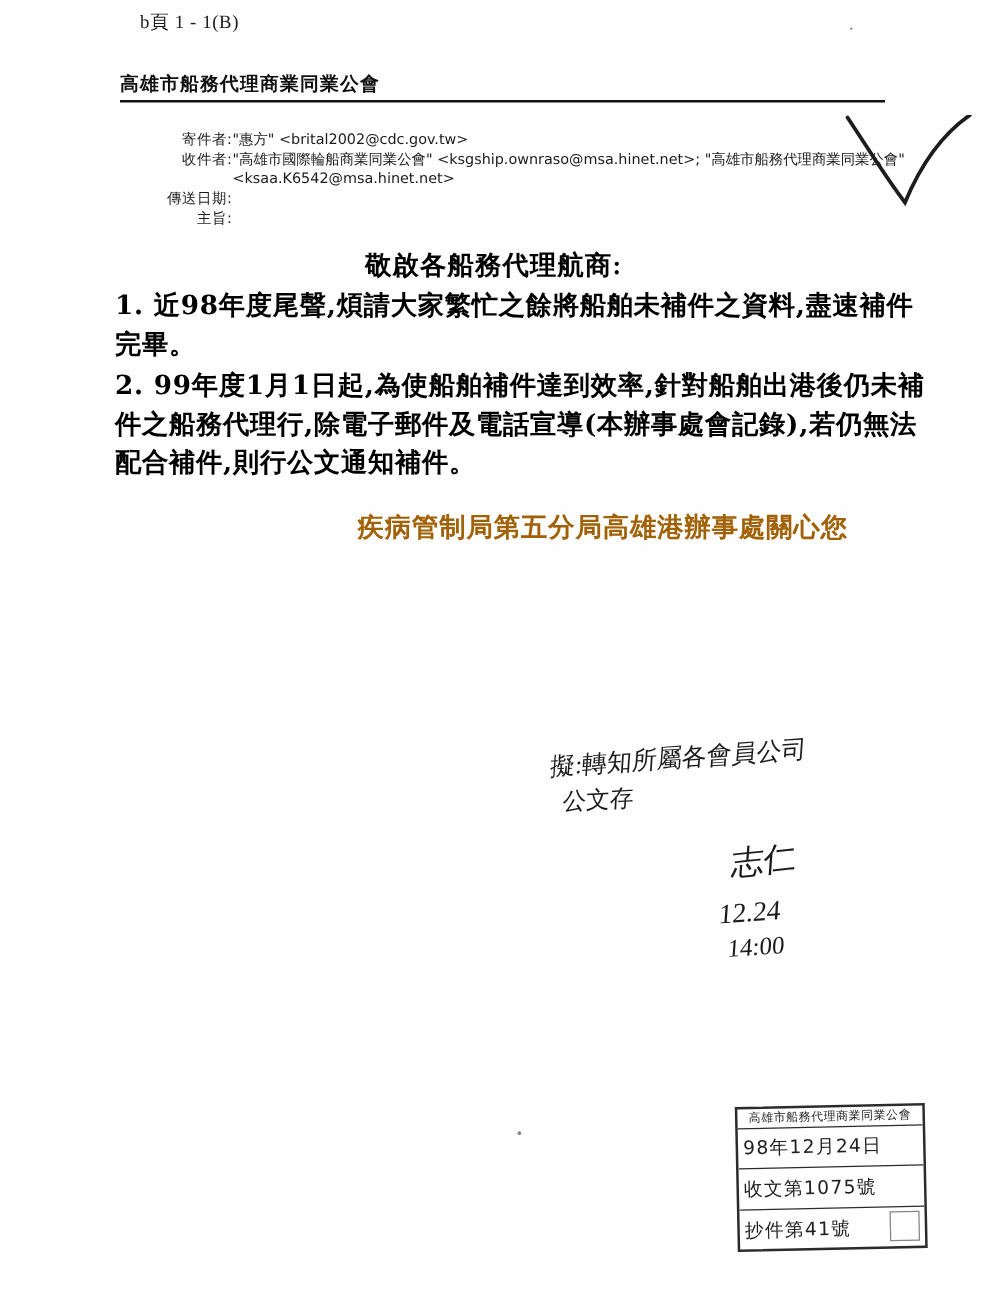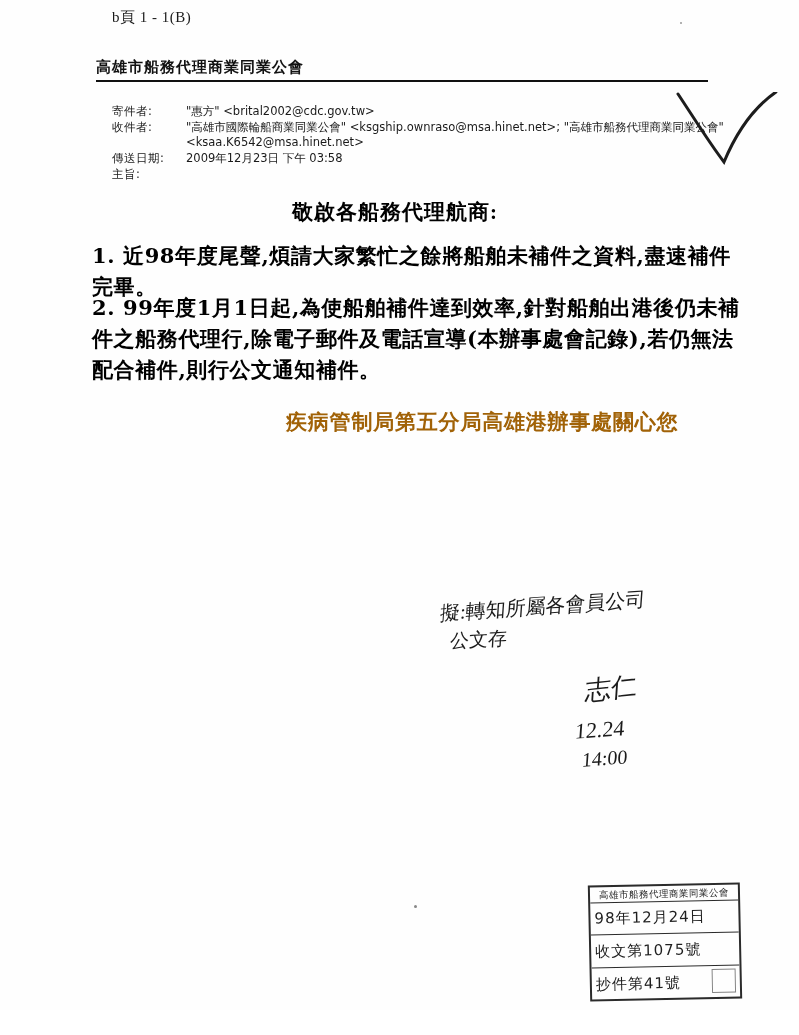--- a/index.html
+++ b/index.html
@@ -69,20 +69,21 @@
     display: flex;
     align-items: flex-start;
     margin-bottom: 1px;
   }
   .mail-label {
     width: 74px;
     flex: 0 0 74px;
     font-family: "DejaVu Sans", sans-serif;
     font-size: 11.5px;
     letter-spacing: 0.5px;
+    text-align: right;
   }
   .mail-value {
     flex: 1;
     font-family: "DejaVu Sans", sans-serif;
     font-size: 11.5px;
     word-break: break-all;
   }
 
   
   .checkmark {
@@ -109,21 +110,21 @@
     position: absolute;
     font-family: "DejaVu Serif", serif;
     font-size: 21px;
     font-weight: bold;
     line-height: 31px;
     letter-spacing: 0.6px;
     color: #000;
   }
   .para1 {
     left: 92px;
-    top: 240px;
+    top: 228px;
     width: 652px;
   }
   .para2 {
     left: 92px;
     top: 292px;
     width: 652px;
   }
   .closing {
     position: absolute;
     left: 286px;
@@ -238,21 +239,20 @@
     <div class="mail-row">
       <div class="mail-label">寄件者:</div>
       <div class="mail-value">"惠方" &lt;brital2002@cdc.gov.tw&gt;</div>
     </div>
     <div class="mail-row">
       <div class="mail-label">收件者:</div>
       <div class="mail-value">"高雄市國際輪船商業同業公會" &lt;ksgship.ownraso@msa.hinet.net&gt;; "高雄市船務代理商業同業公會" &lt;ksaa.K6542@msa.hinet.net&gt;</div>
     </div>
     <div class="mail-row">
       <div class="mail-label">傳送日期:</div>
-      <div class="mail-value">2009年12月23日 下午 03:58</div>
     </div>
     <div class="mail-row">
       <div class="mail-label">主旨:</div>
     </div>
   </div>
 
   <svg class="checkmark" viewBox="0 0 110 80">
     <path d="M6 2 C22 26, 38 52, 52 70 C62 46, 78 18, 104 0" fill="none" stroke="#1d1d1d" stroke-width="3" stroke-linecap="round"></path>
   </svg>
 

